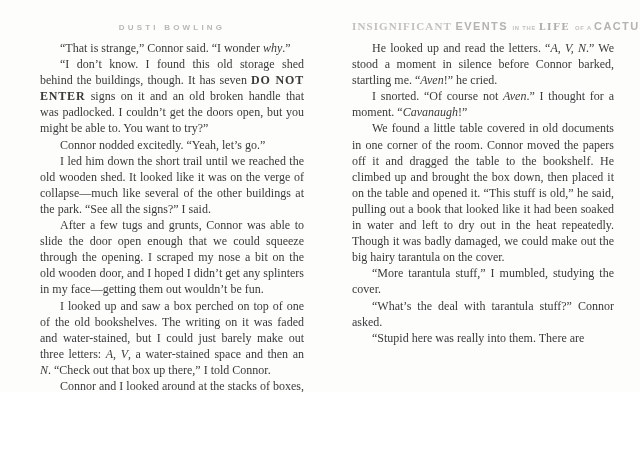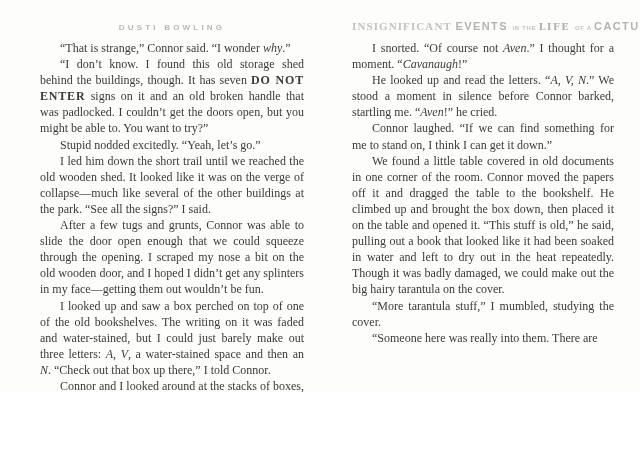--- a/index.html
+++ b/index.html
@@ -54,44 +54,44 @@
 
 <div class="spread">
 
   <div class="page page-left">
     <div class="running-head">
       <span class="running-head-author">DUSTI BOWLING</span>
     </div>
     <div class="body-text">
         <p class="para"><span>“That is strange,” Connor said. “I wonder </span><i>why</i><span>.”</span></p>
         <p class="para"><span>“I don’t know. I found this old storage shed behind the buildings, though. It has seven </span><span class="seg-cb">DO NOT ENTER</span><span> signs on it and an old broken handle that was padlocked. I couldn’t get the doors open, but you might be able to. You want to try?”</span></p>
-        <p class="para"><span>Stupid nodded excitedly. “Yeah, let’s go.”</span></p>
+        <p class="para"><span>Connor nodded excitedly. “Yeah, let’s go.”</span></p>
         <p class="para"><span>I led him down the short trail until we reached the old wooden shed. It looked like it was on the verge of collapse—much like several of the other buildings at the park. “See all the signs?” I said.</span></p>
         <p class="para"><span>After a few tugs and grunts, Connor was able to slide the door open enough that we could squeeze through the opening. I scraped my nose a bit on the old wooden door, and I hoped I didn’t get any splinters in my face—getting them out wouldn’t be fun.</span></p>
         <p class="para"><span>I looked up and saw a box perched on top of one of the old bookshelves. The writing on it was faded and water-stained, but I could just barely make out three letters: </span><i>A</i><span>, </span><i>V</i><span>, a water-stained space and then an </span><i>N</i><span>. “Check out that box up there,” I told Connor.</span></p>
         <p class="para"><span>Connor and I looked around at the stacks of boxes, the piles of junk, the shelves stuffed with old books and papers and props. “Where do we even begin?” I said.</span></p>
       </div>
     <div class="folio">
       <span class="orn">‹‹‹</span>
       <span>72</span>
       <span class="orn">›››</span>
     </div>
   </div>
 
   <div class="page page-right">
     <div class="running-head">
       <span><span class="hs-a">INSIGNIFICANT </span><span class="hs-b">EVENTS </span><span class="hs-c">IN THE </span><span class="hs-d">LIFE </span><span class="hs-c">OF A </span><span class="hs-b">CACTUS</span></span>
     </div>
     <div class="body-text">
+        <p class="para"><span>He looked up and read the letters. “</span><i>A, V, N</i><span>.” We stood a moment in silence before Connor barked, startling me. “</span><i>Aven</i><span>!” he cried.</span></p>
         <p class="para"><span>I snorted. “Of course not </span><i>Aven</i><span>.” I thought for a moment. “</span><i>Cavanaugh</i><span>!”</span></p>
-        <p class="para"><span>He looked up and read the letters. “</span><i>A, V, N</i><span>.” We stood a moment in silence before Connor barked, startling me. “</span><i>Aven</i><span>!” he cried.</span></p>
-        <p class="para"><span>Connor laughed. “If we can find something for me to stand on, I think I can get it down.”</span></p>
         <p class="para"><span>We found a little table covered in old documents in one corner of the room. Connor moved the papers off it and dragged the table to the bookshelf. He climbed up and brought the box down, then placed it on the table and opened it. “This stuff is old,” he said, pulling out a book that looked like it had been soaked in water and left to dry out in the heat repeatedly. Though it was badly damaged, we could make out the big hairy tarantula on the cover.</span></p>
         <p class="para"><span>“More tarantula stuff,” I mumbled, studying the cover.</span></p>
-        <p class="para"><span>“Someone here was really into them. There are</span></p>
+        <p class="para"><span>“What’s the deal with tarantula stuff?” Connor asked.</span></p>
+        <p class="para"><span>“Stupid here was really into them. There are</span></p>
       </div>
     <div class="folio">
       <span class="orn">‹‹‹</span>
       <span>73</span>
       <span class="orn">›››</span>
     </div>
   </div>
 
 </div>
 

